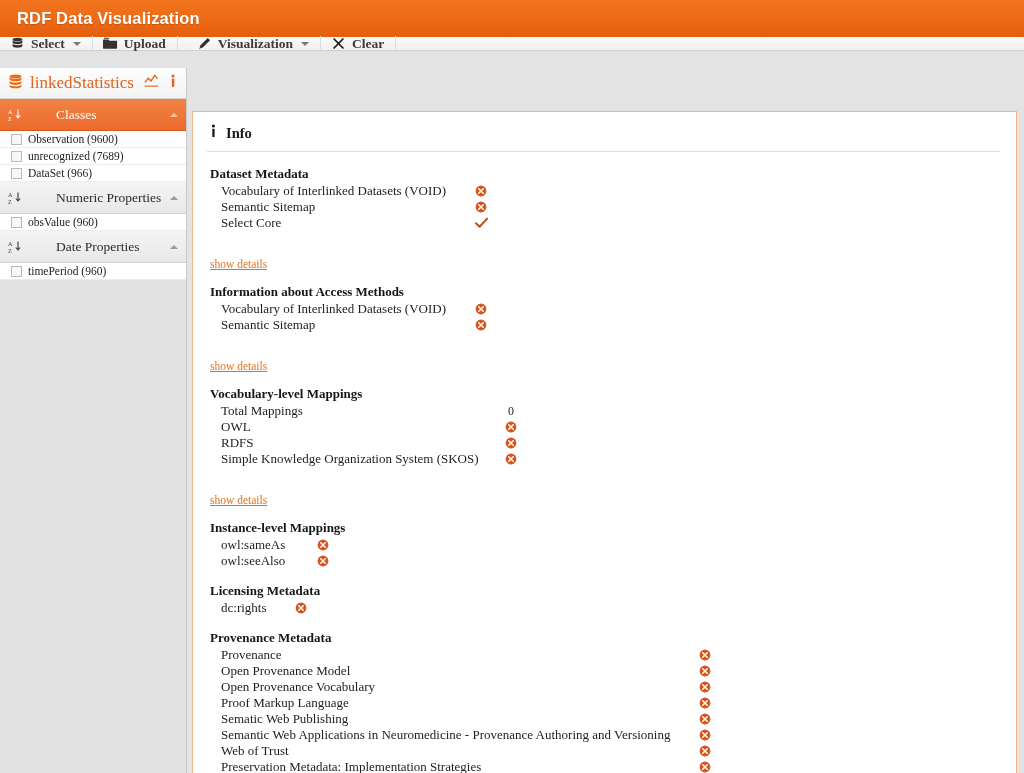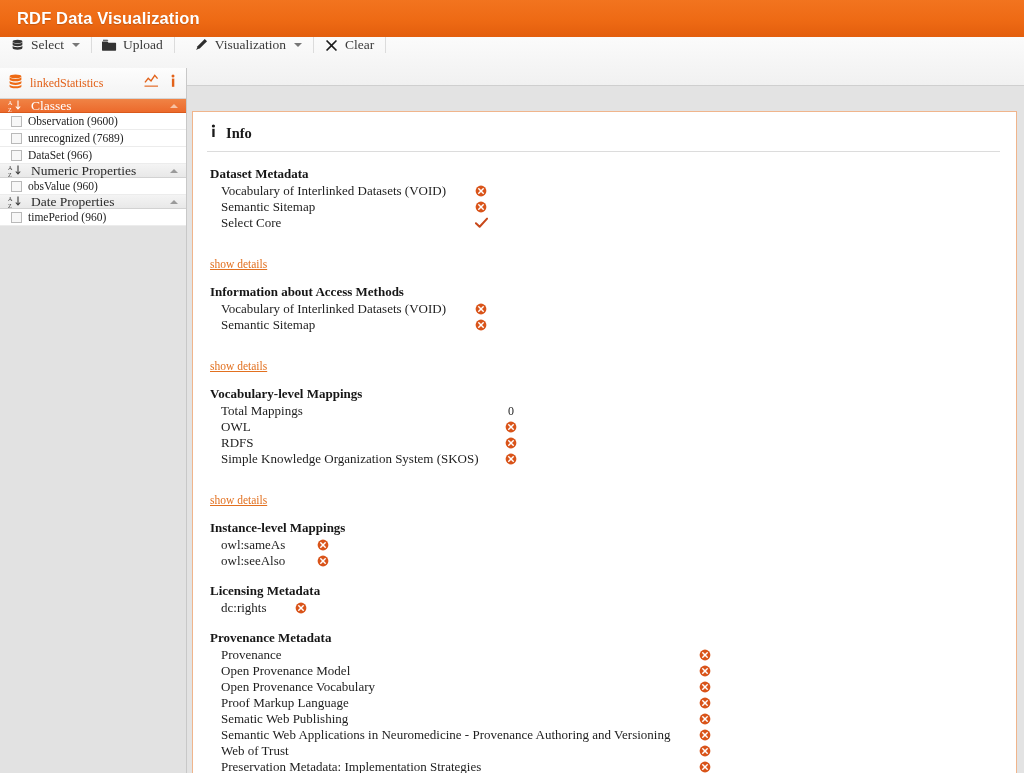--- a/index.html
+++ b/index.html
@@ -29,26 +29,27 @@
     color: #ffffff;
     font-family: "Liberation Sans", sans-serif;
     font-size: 16.5px;
     font-weight: bold;
     letter-spacing: .15px;
     text-shadow: 0 1px 1px rgba(0,0,0,.18);
   }
 
   
   .toolbar {
-    height: 49px;
+    height: 14px;
     background: linear-gradient(to bottom, #fbfbfb 0%, #f1f1f1 100%);
     border-bottom: 1px solid #cfcfcf;
     display: flex;
-    align-items: flex-start;
-    box-sizing: border-box;
+    align-items: center;
+    box-sizing: border-box;
+    font-weight: bold;
   }
   .tbgroup {
     display: flex;
     align-items: stretch;
     border-right: 1px solid #dcdcdc;
   }
   .tbgroup.spacer { flex: 0 0 8px; border-right: 1px solid #dcdcdc; }
   .tbbtn {
     display: flex;
     align-items: center;
@@ -90,37 +91,38 @@
     height: 31px;
     background: linear-gradient(to bottom,#fdfdfd,#f3f3f3);
     border-bottom: 1px solid #d4d4d4;
     display: flex;
     align-items: center;
     padding: 0 9px 0 8px;
     box-sizing: border-box;
   }
   .ds-name {
     color: #e2621a;
-    font-size: 12px;
+    font-size: 17px;
     margin-left: 7px;
     flex: 1;
   }
   .ds-icons { display:flex; align-items:center; gap:10px; }
 
   .grp-header {
-    height: 14px;
+    height: 32px;
     display: flex;
     align-items: center;
     padding: 0 8px 0 7px;
     box-sizing: border-box;
     background: linear-gradient(to bottom,#f4f4f4,#e8e8e8);
     border-bottom: 1px solid #d2d2d2;
     font-size: 13.5px;
     color: #2b2b2b;
     position: relative;
+    gap: 25px;
   }
   .grp-header.active {
     background: linear-gradient(to bottom,#f08345,#ec6a2c);
     border-bottom: 1px solid #d9591c;
     color: #ffffff;
   }
   .grp-header .az { width:16px; height:16px; display:flex; align-items:center; justify-content:center;}
   .grp-header .gl { margin-left: 8px; }
   .grp-header .collapse {
     position: absolute; right: 8px; top: 50%; transform: translateY(-50%);

